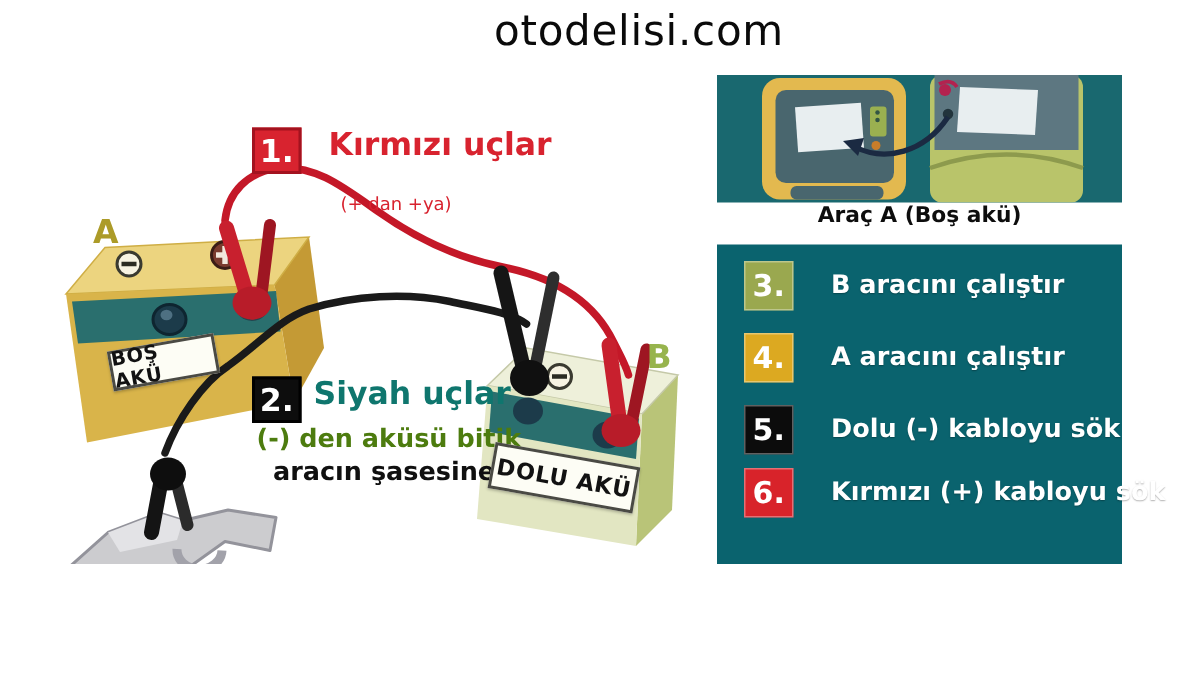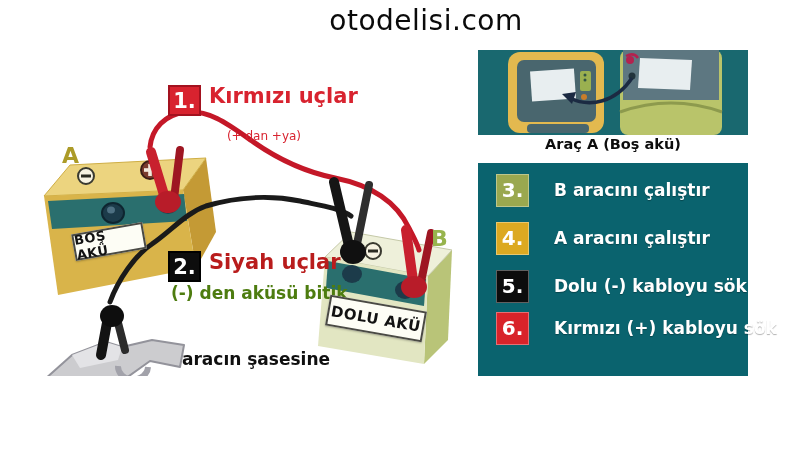--- a/index.html
+++ b/index.html
@@ -14,25 +14,25 @@
   
   .letter{font-weight:bold;font-size:22px;}
   .letter-a{left:62px;top:143px;color:#ac9b28;}
   .letter-b{left:431px;top:226px;color:#97b44d;}
 
   .badge{width:33px;height:31px;display:flex;align-items:center;justify-content:center;
          color:#fff;font-weight:bold;font-size:21px;box-sizing:border-box;}
   .badge1{left:168px;top:85px;background:#d8232f;border:2px solid #a3121f;}
   .badge2{left:168px;top:251px;background:#0d0d0d;border:2px solid #000;}
 
-  .step1-title{left:209px;top:84px;color:#d8232f;font-weight:bold;font-size:21px;white-space:nowrap;}
+  .step1-title{left:219px;top:84px;color:#d8232f;font-weight:bold;font-size:21px;white-space:nowrap;}
   .step1-sub{left:203px;top:129px;width:122px;text-align:center;color:#d8232f;font-weight:normal;font-size:12px;white-space:nowrap;}
-  .step2-title{left:209px;top:250px;color:#b91c1c;font-weight:bold;font-size:21px;white-space:nowrap;}
+  .step2-title{left:209px;top:250px;color:#0f766e;font-weight:bold;font-size:21px;white-space:nowrap;}
   .step2-l1{left:171px;top:283px;color:#4d7c0f;font-weight:bold;font-size:17px;white-space:nowrap;}
-  .step2-l2{left:182px;top:305px;color:#101010;font-weight:bold;font-size:17px;white-space:nowrap;margin-top:44px;}
+  .step2-l2{left:182px;top:305px;color:#101010;font-weight:bold;font-size:17px;white-space:nowrap;}
 
   .sticker{background:#fdfdf5;border:2px solid #4a4a44;color:#121212;font-weight:bold;
            display:flex;align-items:center;justify-content:center;box-sizing:border-box;
            box-shadow:0 1px 2px rgba(0,0,0,.25);}
   .sticker-a{left:73px;top:228px;width:72px;height:27px;font-size:13px;transform:rotate(-10deg);letter-spacing:.5px;}
   .sticker-b{left:327px;top:303px;width:98px;height:31px;font-size:15px;transform:rotate(10deg);letter-spacing:.5px;}
 
   
   .cars-panel{left:478px;top:50px;width:270px;height:85px;background:#19686f;}
   .captions{left:478px;top:136px;width:270px;height:24px;display:flex;}

